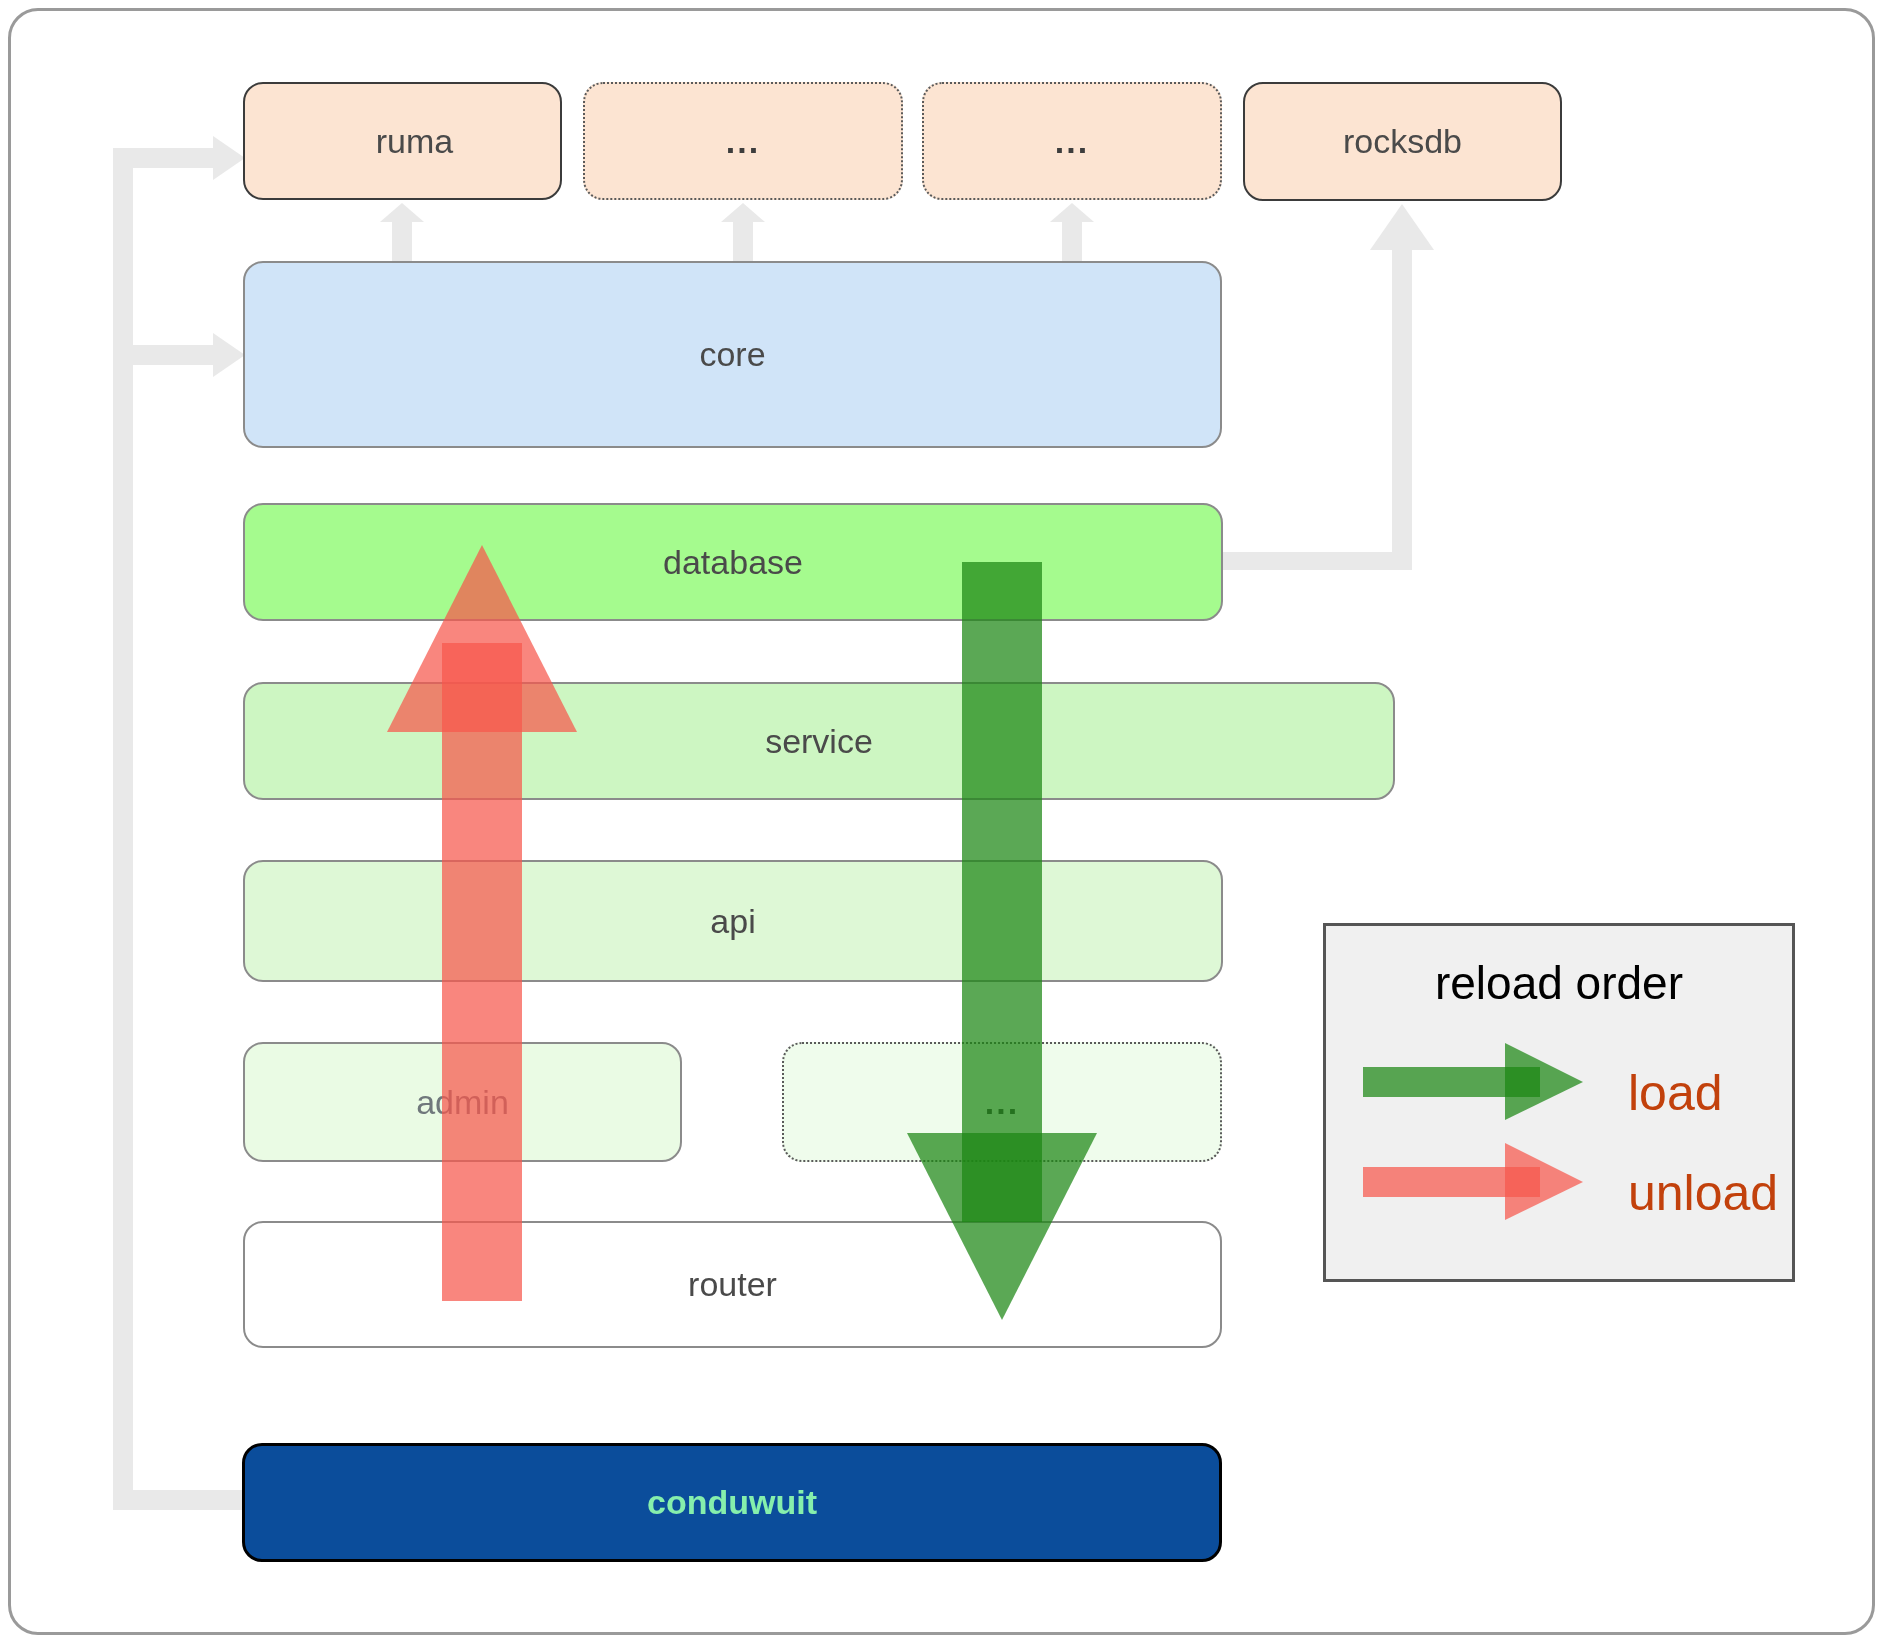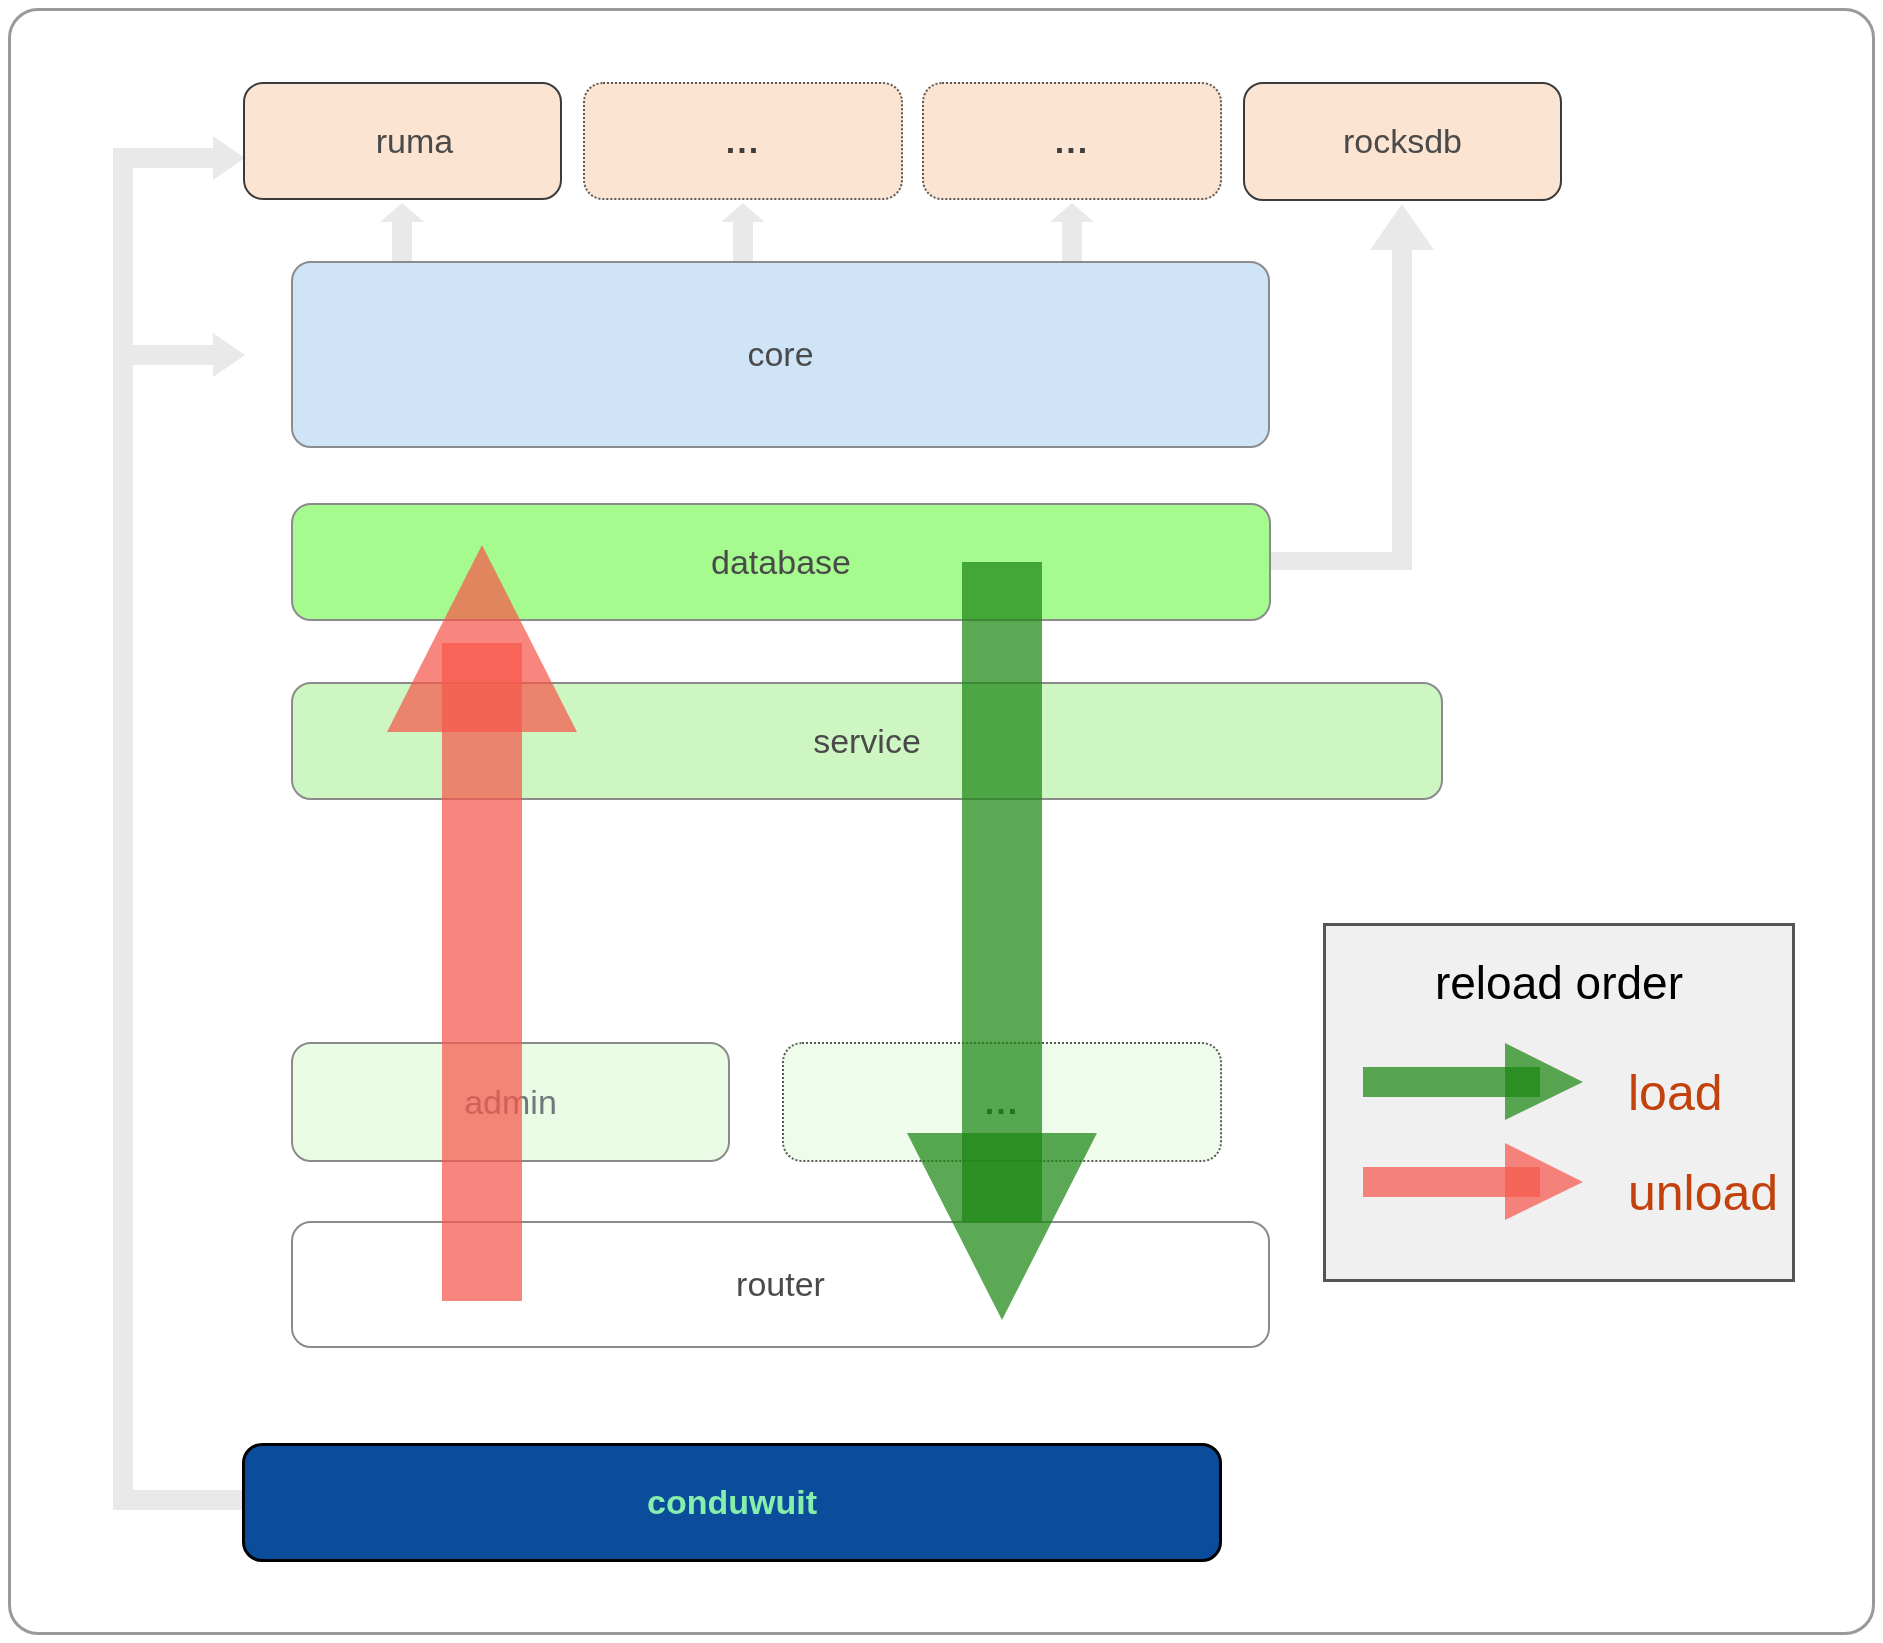--- a/index.html
+++ b/index.html
@@ -11,21 +11,21 @@
     position:absolute;left:8px;top:8px;width:1861px;height:1621px;
     border:3px solid #9a9a9a;border-radius:30px;background:#fff;
   }
   svg.layer{position:absolute;left:0;top:0;width:1883px;height:1643px;}
   .under{z-index:1;} .over{z-index:3;}
   .node{
     position:absolute;z-index:2;display:flex;align-items:center;justify-content:center;
     border-radius:20px;font-size:34px;color:#4a4a4a;box-sizing:border-box;
   }
   .solid-dark{border:2.5px solid #3b3b3b;}
-  .solid-gray{border:2.5px solid #8b8b8b;margin-left:48px;}
+  .solid-gray{border:2.5px solid #8b8b8b;}
   .dotted{border:2.5px dotted #5a5a5a;}
   .dots-label{font-weight:bold;letter-spacing:2px;color:#3d3d3d;}
   
   .n-ruma   {left:243px;top:82px;width:319px;height:118px;background:#fce4d2;padding-left:24px;}
   .n-top1   {left:583px;top:82px;width:320px;height:118px;background:#fce4d2;}
   .n-top2   {left:922px;top:82px;width:300px;height:118px;background:#fce4d2;}
   .n-rocksdb{left:1243px;top:82px;width:319px;height:119px;background:#fce4d2;}
   
   .n-core    {left:243px;top:261px;width:979px;height:187px;background:#d0e4f8;}
   .n-database{left:243px;top:503px;width:980px;height:118px;background:#a5fb8e;}
@@ -98,20 +98,23 @@
 
   <div class="node solid-gray n-core">
     <span>core</span>
   </div>
   <div class="node solid-gray n-database">
     <span>database</span>
   </div>
   <div class="node solid-gray n-service">
     <span>service</span>
   </div>
+  <div class="node solid-gray n-api">
+    <span>api</span>
+  </div>
   <div class="node solid-gray n-admin">
     <span>admin</span>
   </div>
   <div class="node dotted n-admin2">
     <span class="dots-label">...</span>
   </div>
   <div class="node solid-gray n-router">
     <span>router</span>
   </div>
   <div class="node n-conduwuit">

